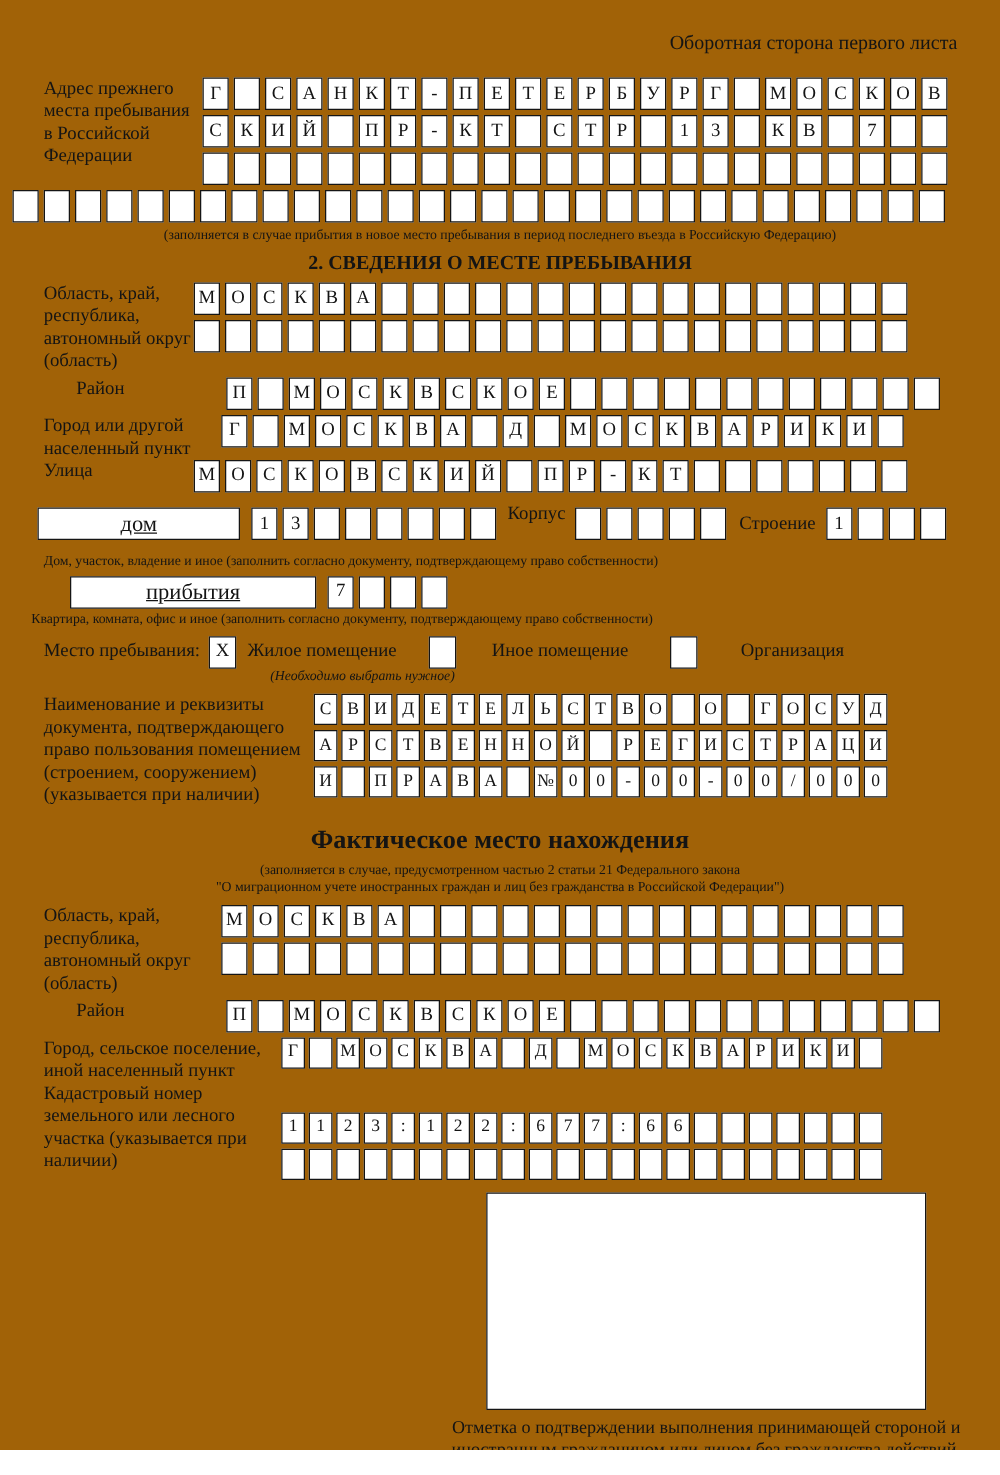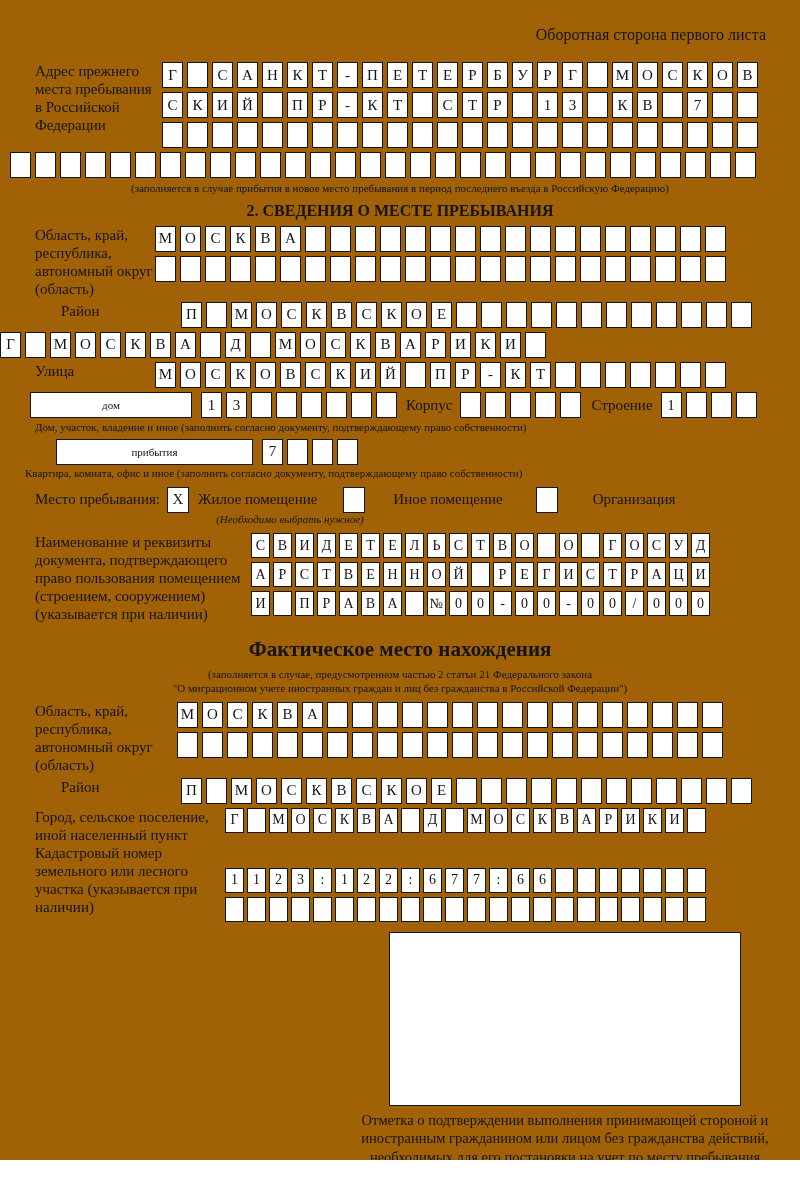--- a/index.html
+++ b/index.html
@@ -18,21 +18,21 @@
   .crow{display:flex;gap:4px;margin-bottom:4px;}
   .cell{width:19px;height:24px;border:1.6px solid #151515;display:flex;align-items:center;justify-content:center;
         font-size:15px;line-height:1;flex-shrink:0;background:#fff;}
   .cpt{gap:3px;}
   .cpt .cell{width:17px;height:23px;font-size:14px;}
   .note{font-size:11px;line-height:1.25;}
   .center{text-align:center;}
   .h2title{font-size:16px;font-weight:bold;text-align:center;margin:6px 0 6px 0;}
   .h3title{font-size:21px;font-weight:bold;text-align:center;margin:14px 0 6px 0;}
   .wbox{border:1.6px solid #151515;height:24px;display:flex;align-items:center;justify-content:center;
-        font-size:11px;flex-shrink:0;background:#fff;}
+        font-size:18px;flex-shrink:0;background:#fff;text-decoration:underline;}
   .inline-lbl{font-size:15px;line-height:27px;white-space:nowrap;}
   .chk{width:20px;height:24px;border:1.6px solid #151515;display:flex;align-items:center;justify-content:center;
        font-size:15px;flex-shrink:0;background:#fff;}
   .stamp-wrap{width:430px;margin-left:350px;margin-top:6px;}
   .stamp-box{width:350px;height:172px;border:1.8px solid #151515;margin:0 auto;background:#fff;}
   .stamp-note{font-size:14.5px;line-height:1.28;text-align:center;margin-top:5px;}
   .mt2{margin-top:2px;}
   .mt4{margin-top:4px;padding-left:26px;}
   .mt6{margin-top:6px;}
   .pad-top-cells{padding-top:24px;}
@@ -244,20 +244,21 @@
           <span class="cell"></span>
           <span class="cell"></span>
           <span class="cell"></span>
           <span class="cell"></span>
           <span class="cell"></span>
           <span class="cell"></span>
         </div>
     </div>
 
     <div class="frow">
+      <div class="lbl w177">Город или другой населенный пункт</div>
       <div class="crow">
           <span class="cell">Г</span>
           <span class="cell"></span>
           <span class="cell">М</span>
           <span class="cell">О</span>
           <span class="cell">С</span>
           <span class="cell">К</span>
           <span class="cell">В</span>
           <span class="cell">А</span>
           <span class="cell"></span>
@@ -311,21 +312,21 @@
       <div class="crow" style="margin:0 0 0 9px;">
           <span class="cell">1</span>
           <span class="cell">3</span>
           <span class="cell"></span>
           <span class="cell"></span>
           <span class="cell"></span>
           <span class="cell"></span>
           <span class="cell"></span>
           <span class="cell"></span>
         </div>
-      <div class="inline-lbl" style="margin:0 8px 0 9px;">Корпус</div>
+      <div class="inline-lbl" style="margin:0 8px 16px 9px;">Корпус</div>
       <div class="crow" style="margin:0;">
           <span class="cell"></span>
           <span class="cell"></span>
           <span class="cell"></span>
           <span class="cell"></span>
           <span class="cell"></span>
         </div>
       <div class="inline-lbl" style="margin:0 8px 0 10px;">Строение</div>
       <div class="crow" style="margin:0;">
           <span class="cell">1</span>

